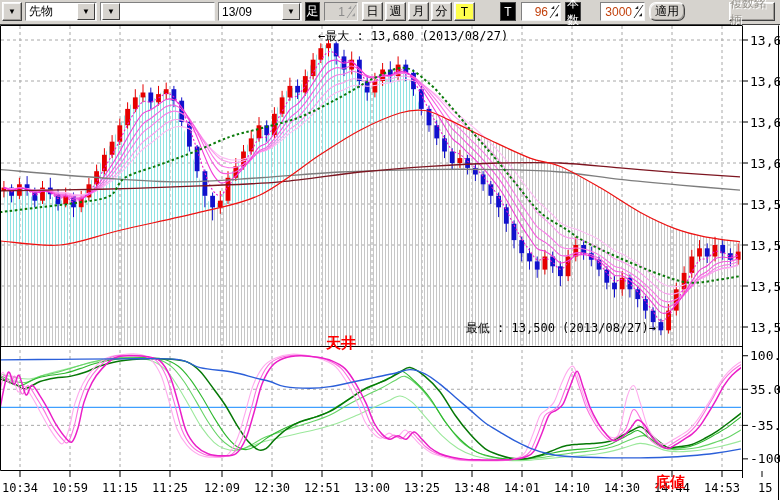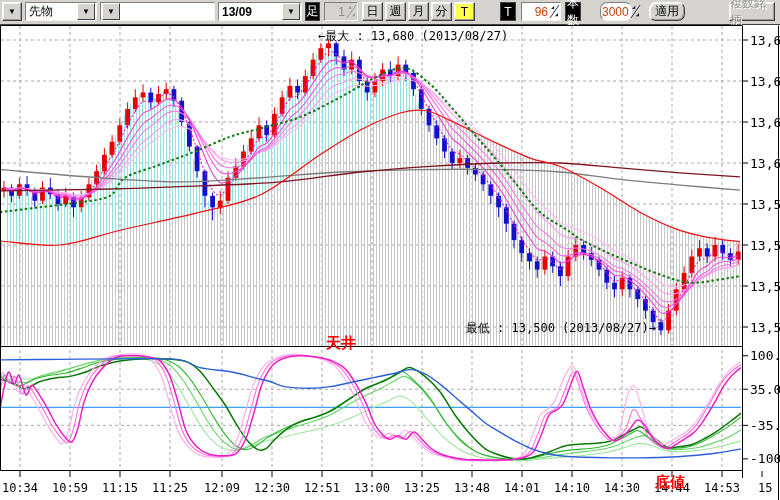--- a/index.html
+++ b/index.html
@@ -32,21 +32,21 @@
   <div class="tbitem btn" style="left:2px;width:20px;">
     <span style="font-size:8px;">▼</span>
   </div>
   <div class="tbitem combo" style="left:25px;width:72px;">
     <span class="val">先物</span>
     <span class="dbtn">▼</span>
   </div>
   <div class="tbitem combo" style="left:100px;width:115px;">
     <span class="dbtn">▼</span>
   </div>
-  <div class="tbitem combo" style="left:218px;width:84px;font-weight:bold;">
+  <div class="tbitem combo" style="left:218px;width:84px;">
     <span class="val">13/09</span>
     <span class="dbtn">▼</span>
   </div>
   <div class="tbitem blabel" style="left:305px;width:15px;">足</div>
   <div class="tbitem spin disabled" style="left:324px;width:34px;">
     <span class="val">1</span>
     <svg class="spinglyph" viewBox="0 0 11 15">
         <path d="M10,1 L1,14" stroke="#9a9a9a" fill="none"></path>
         <path d="M2,5 l3.2,-3.2 l0,3.2 z" fill="#9a9a9a"></path>
         <path d="M9,9 l-3.2,3.2 l3.2,0 z" fill="#9a9a9a"></path>
@@ -70,21 +70,21 @@
   <div class="tbitem blabel" style="left:500px;width:16px;">T</div>
   <div class="tbitem spin" style="left:521px;width:40px;">
     <span class="val">96</span>
     <svg class="spinglyph" viewBox="0 0 11 15">
         <path d="M10,1 L1,14" stroke="#333" fill="none"></path>
         <path d="M2,5 l3.2,-3.2 l0,3.2 z" fill="#222"></path>
         <path d="M9,9 l-3.2,3.2 l3.2,0 z" fill="#222"></path>
       </svg>
   </div>
   <div class="tbitem blabel" style="left:565px;width:16px;">本数</div>
-  <div class="tbitem spin" style="left:600px;width:32px;border-radius:7px;">
+  <div class="tbitem spin" style="left:600px;width:45px;">
     <span class="val">3000</span>
     <svg class="spinglyph" viewBox="0 0 11 15">
         <path d="M10,1 L1,14" stroke="#333" fill="none"></path>
         <path d="M2,5 l3.2,-3.2 l0,3.2 z" fill="#222"></path>
         <path d="M9,9 l-3.2,3.2 l3.2,0 z" fill="#222"></path>
       </svg>
   </div>
   <div class="tbitem btn" style="left:649px;width:36px;border-radius:7px;">
       <span>適用</span>
     </div>

